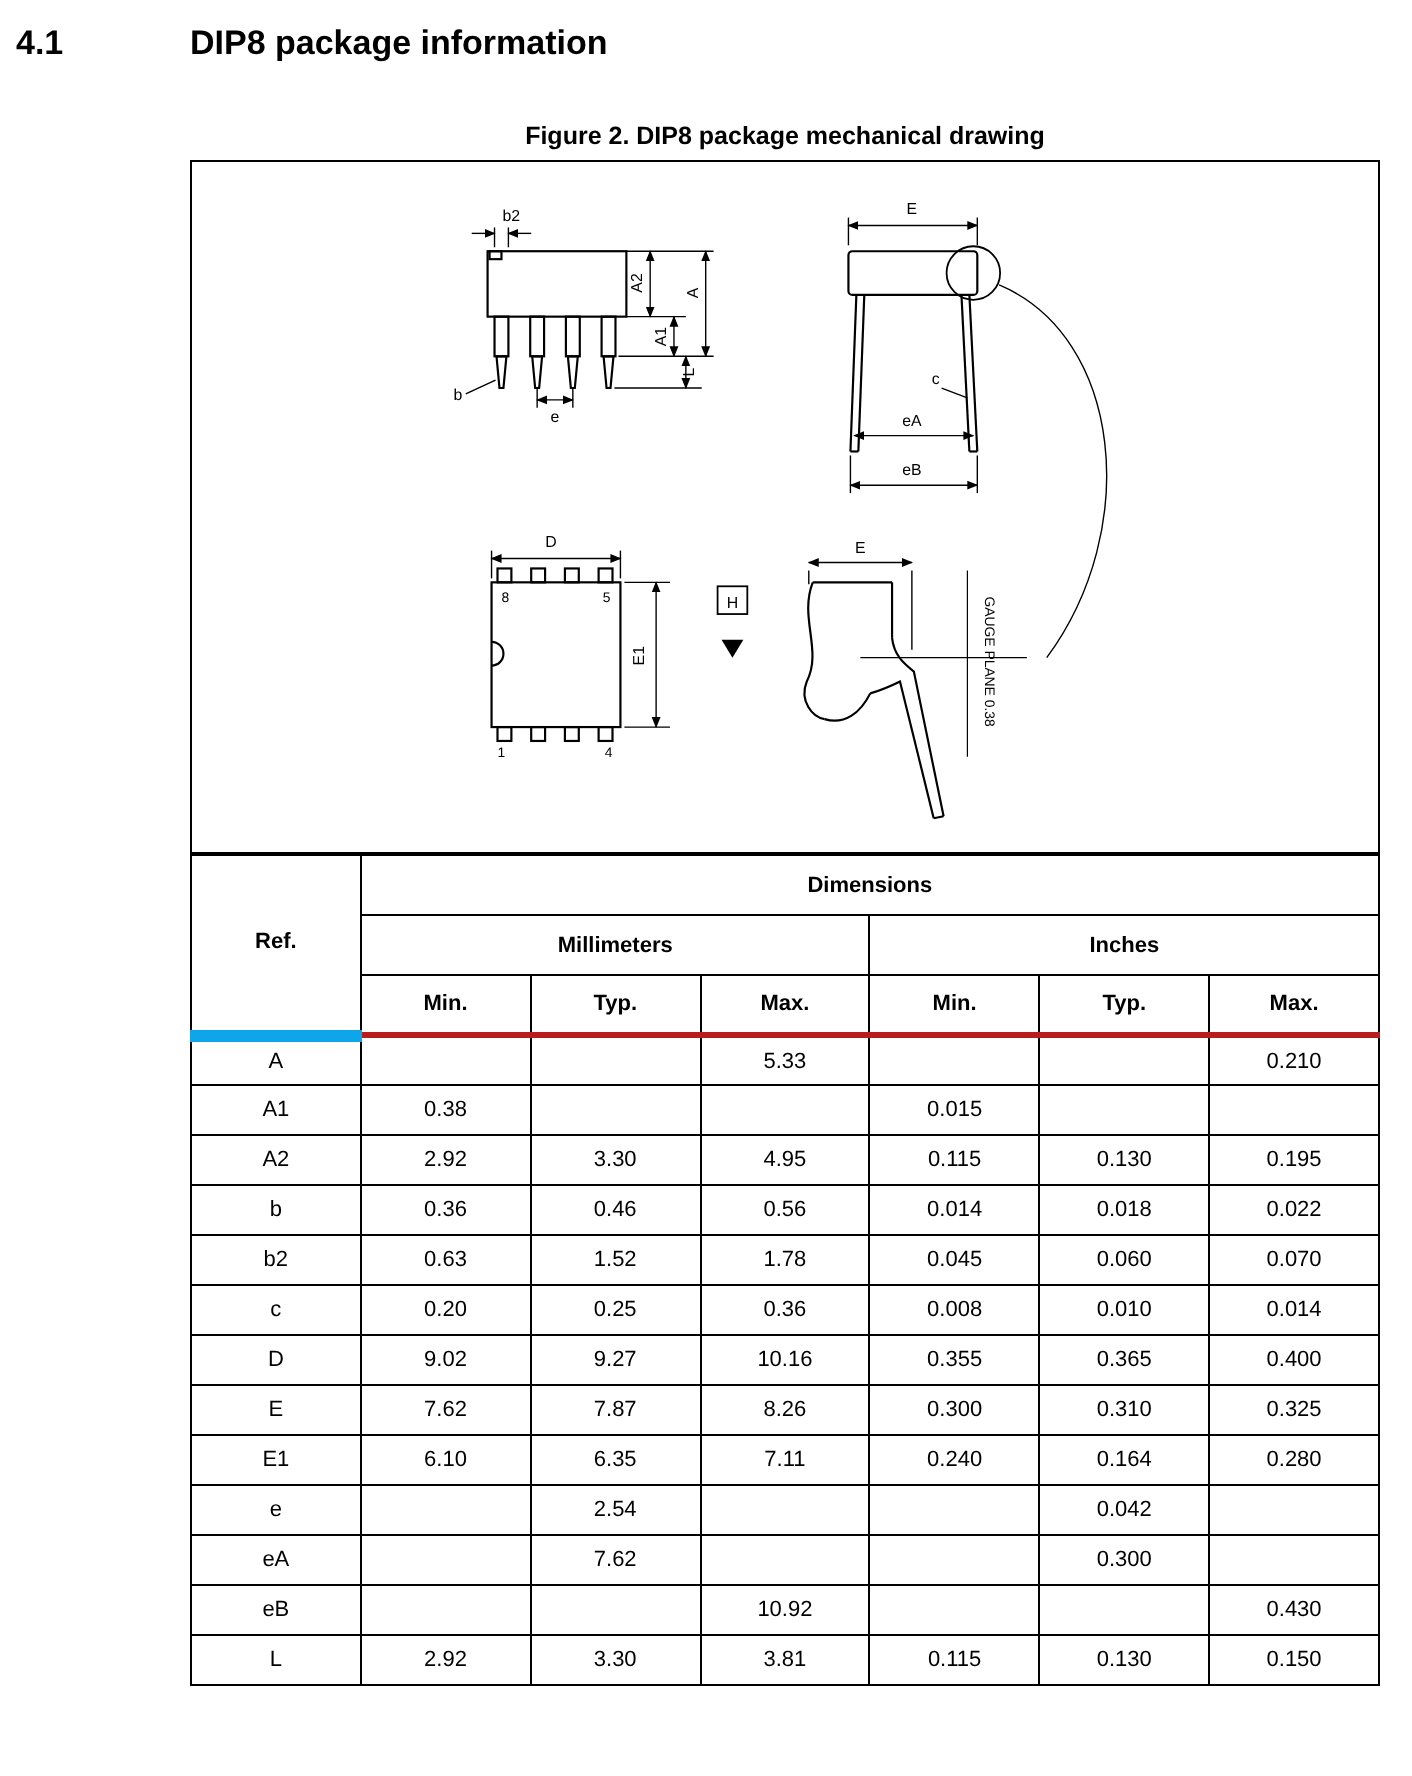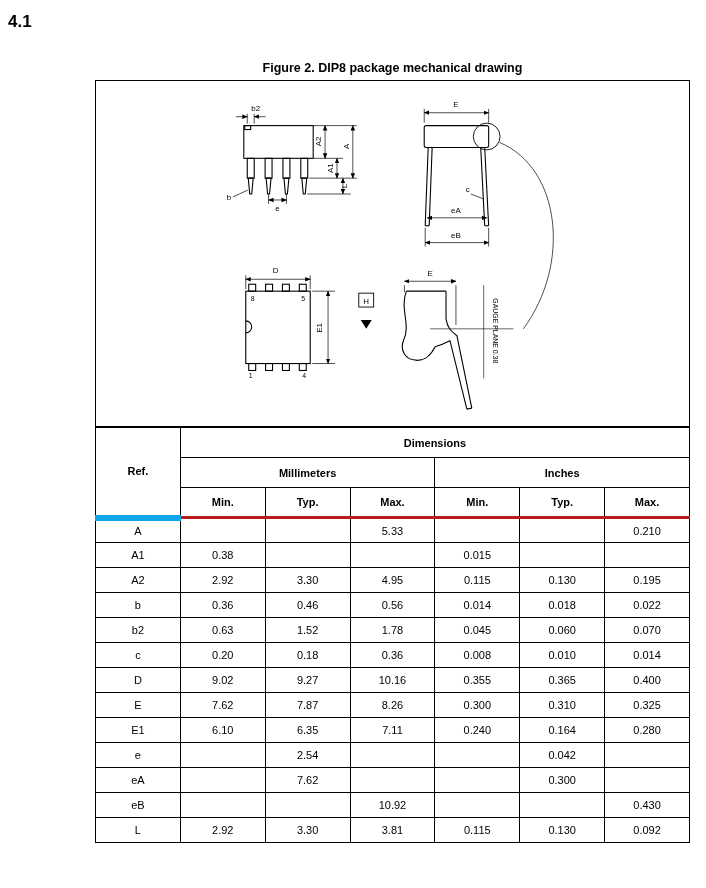--- a/index.html
+++ b/index.html
@@ -30,20 +30,21 @@
   thead tr:last-child th { border-bottom:3px solid #b91c1c; }
   th.ref-th { border-bottom:6px solid #0ea5e9; }
 </style>
 </head>
 <body>
 
 <div class="page">
 
   <div class="section-heading">
     <span class="section-number">4.1</span>
+    <span class="section-title">DIP8 package information</span>
   </div>
 
   <div class="content">
 
     <div class="figure-caption">Figure 2. DIP8 package mechanical drawing</div>
 
     <div class="figure-box">
       <svg width="592" height="344" viewBox="0 0 595 347">
         <defs>
           <marker id="arr" viewBox="0 0 10 10" refX="9" refY="5" markerWidth="8" markerHeight="8" orient="auto-start-reverse">
@@ -235,21 +236,21 @@
             <td>0.63</td>
             <td>1.52</td>
             <td>1.78</td>
             <td>0.045</td>
             <td>0.060</td>
             <td>0.070</td>
           </tr>
           <tr>
             <td>c</td>
             <td>0.20</td>
-            <td>0.18</td>
+            <td>0.25</td>
             <td>0.36</td>
             <td>0.008</td>
             <td>0.010</td>
             <td>0.014</td>
           </tr>
           <tr>
             <td>D</td>
             <td>9.02</td>
             <td>9.27</td>
             <td>10.16</td>
@@ -302,19 +303,19 @@
             <td></td>
             <td>0.430</td>
           </tr>
           <tr>
             <td>L</td>
             <td>2.92</td>
             <td>3.30</td>
             <td>3.81</td>
             <td>0.115</td>
             <td>0.130</td>
-            <td>0.092</td>
+            <td>0.150</td>
           </tr>
         </tbody>
     </table>
 
   </div>
 </div>
 
 </body></html>

